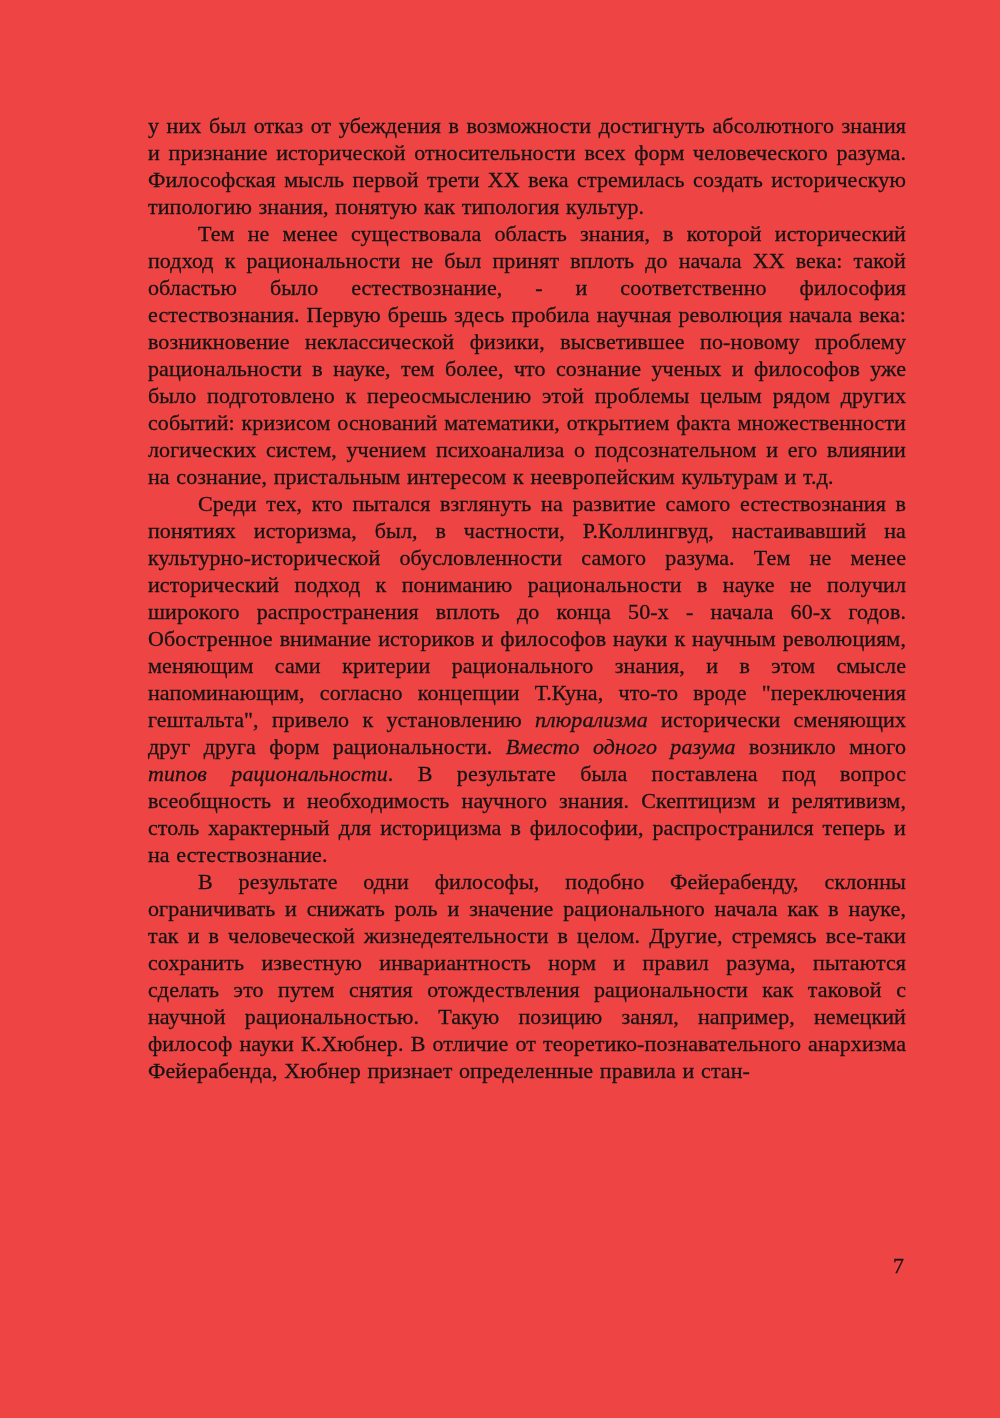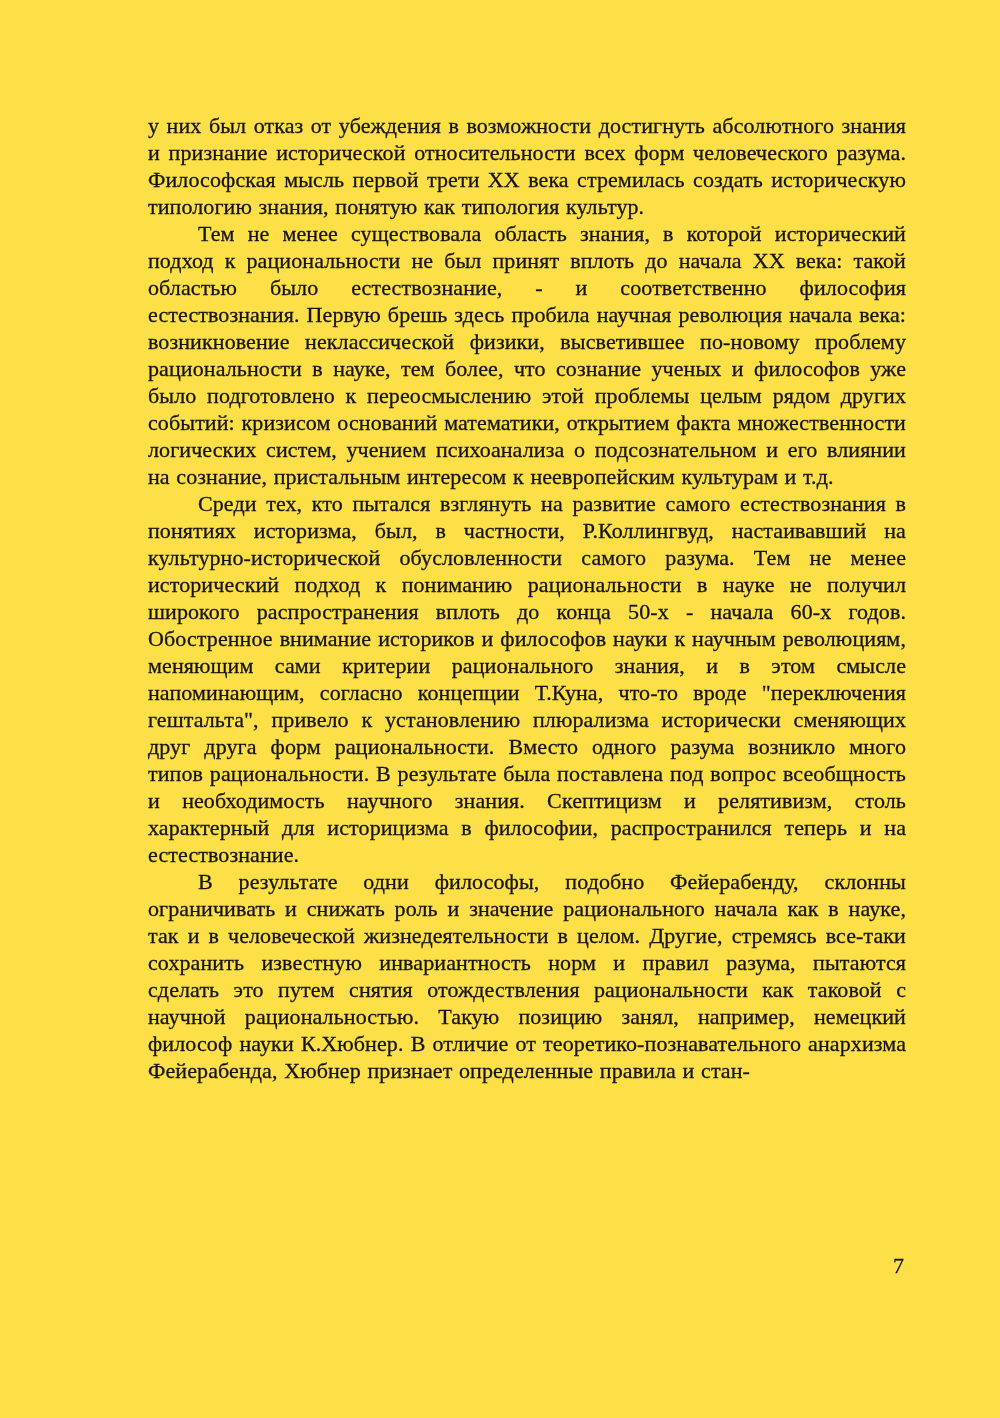--- a/index.html
+++ b/index.html
@@ -5,21 +5,21 @@
   html, body {
     margin: 0;
     padding: 0;
     background: #e8e8e6;
   }
   .page {
     position: relative;
     width: 1000px;
     height: 1418px;
     margin: 0 auto;
-    background: #fde047;
+    background: #ef4444;
     overflow: hidden;
     font-family: "Liberation Serif", "DejaVu Serif", serif;
     color: #141414;
   }
   .text-block {
     position: absolute;
     left: 148px;
     top: 112px;
     width: 758px;
     font-size: 22px;
@@ -30,20 +30,21 @@
     -webkit-text-stroke: 0.3px currentColor;
   }
   .text-block p {
     margin: 0;
     padding: 0;
   }
   .text-block p.indent {
     text-indent: 50px;
   }
   .italic {
+    font-style: italic;
   }
   .page-number {
     position: absolute;
     left: 893px;
     top: 1252px;
     font-size: 22px;
     line-height: 27px;
     -webkit-text-stroke: 0.3px currentColor;
   }
 </style>

